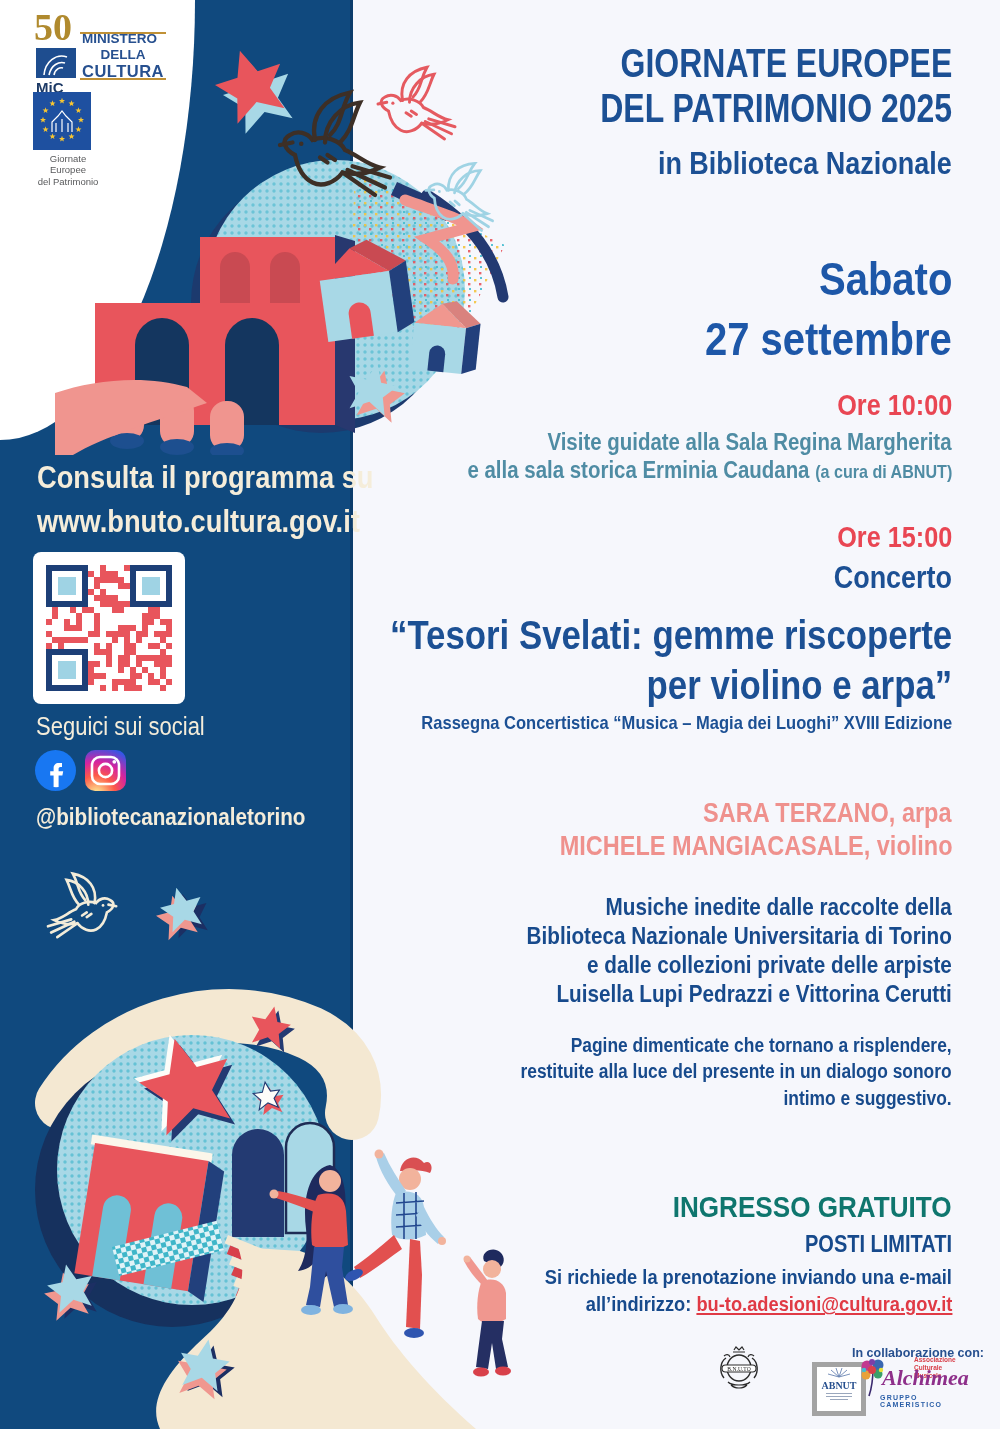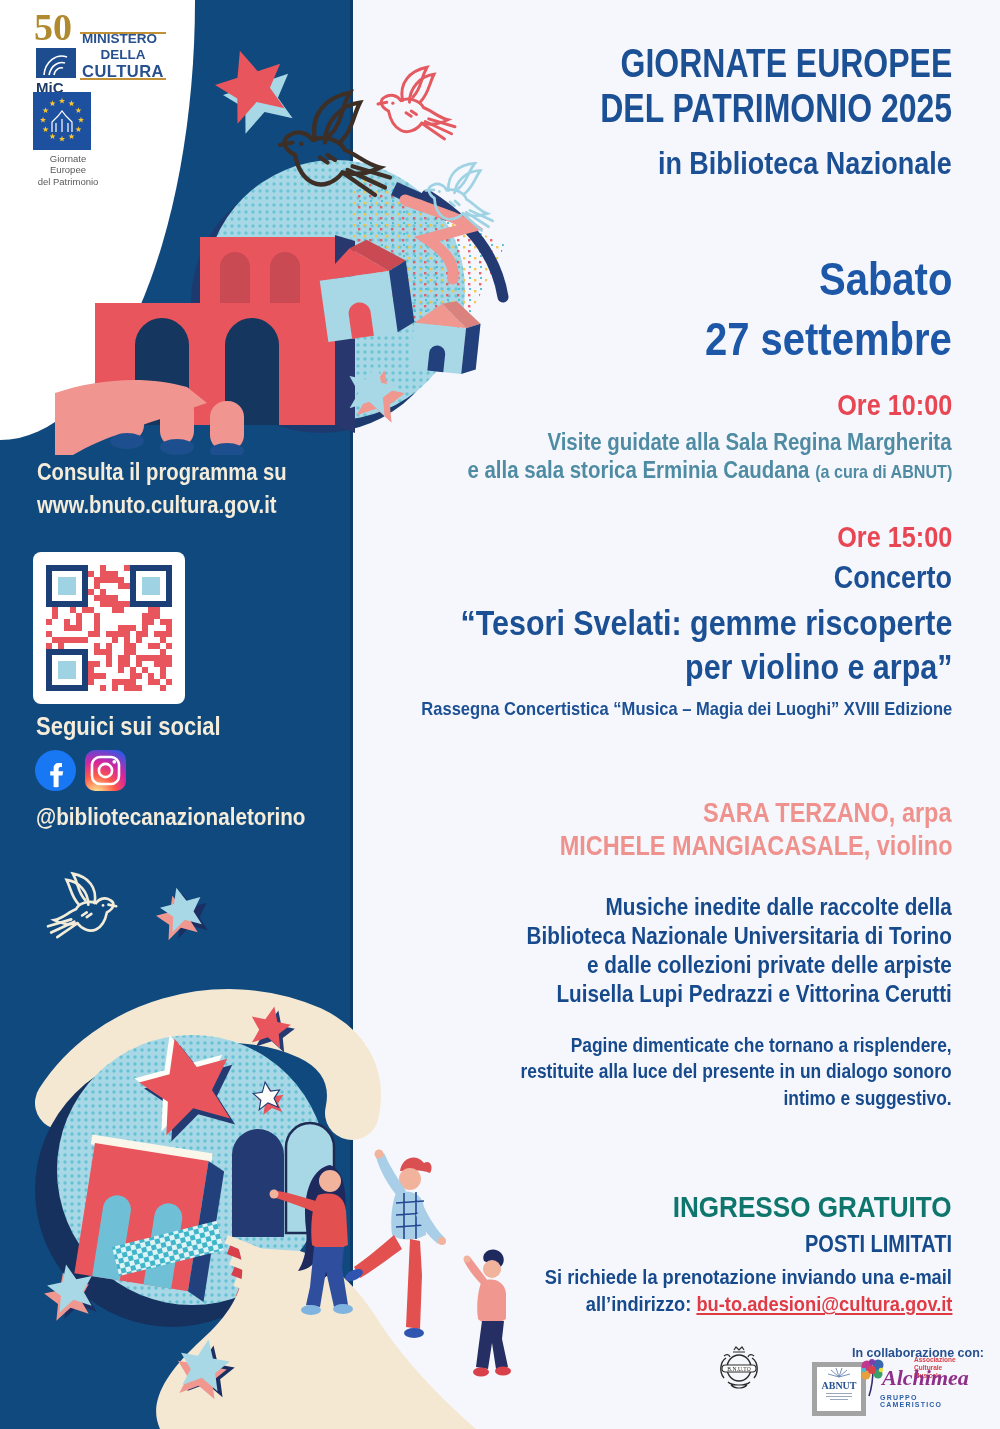--- a/index.html
+++ b/index.html
@@ -21,37 +21,37 @@
   .micacr{position:absolute;left:2px;top:71px;font-weight:bold;color:#1d3a66;font-size:15px;}
   .mic-lines{position:absolute;left:48px;top:24px;color:#27508f;font-weight:bold;line-height:1;}
   .mic-l1{font-size:13.5px;} .mic-l2{font-size:13.5px;margin-top:2px;text-align:center;} .mic-l3{font-size:16.5px;margin-top:2px;letter-spacing:.5px;}
   .ehd{position:absolute;left:33px;top:92px;width:70px;text-align:center;}
   .ehd-caption{font-size:9.5px;color:#58595b;line-height:1.2;white-space:pre-line;margin-top:3px;}
   
   .cndL{display:inline-block;transform:scaleX(.88);transform-origin:0 50%;}
   .cndR{display:inline-block;transform:scaleX(.87);transform-origin:100% 50%;}
   .sq{display:inline-block;transform:scaleX(.78);transform-origin:100% 50%;}
   .program{position:absolute;left:37px;top:456px;color:#f5edda;font-weight:bold;
-    font-size:23px;line-height:1.42;white-space:pre-line;}
+    font-size:31px;line-height:1.42;white-space:pre-line;}
   .qrbox{position:absolute;left:33px;top:552px;width:152px;height:152px;background:#fff;border-radius:8px;}
-  .social-h{position:absolute;left:36px;top:712px;color:#f5edda;font-weight:bold;font-size:25px;}
+  .social-h{position:absolute;left:36px;top:712px;color:#f5edda;font-weight:normal;font-size:25px;}
   .icons{position:absolute;left:35px;top:750px;display:flex;gap:9px;}
   .handle{position:absolute;left:36px;top:804px;color:#f5edda;font-weight:bold;font-size:23.5px;}
   
   .rblock{position:absolute;right:48px;text-align:right;}
   .hdr{top:41px;color:#1c5094;font-weight:bold;font-size:41px;line-height:1.1;}
   .hdr .l3{font-size:31px;margin-top:16px;}
   .dateb{top:250px;color:#1d57a8;font-weight:bold;font-size:46px;line-height:1.3;}
   .time-red{color:#e94653;font-weight:bold;font-size:29px;}
   .e1{top:389px;} .e1 .desc{color:#4f8ca4;font-weight:bold;font-size:23.5px;line-height:1.2;margin-top:6px;}
   .e1 .note{font-size:18.5px;}
   .e2{top:521px;}
   .kind{color:#1c5094;font-weight:bold;font-size:31px;margin-top:6px;}
-  .title{color:#1c5094;font-weight:bold;font-size:35px;line-height:1.25;margin-top:5px;white-space:pre-line;}
-  .series{color:#1c5094;font-weight:bold;font-size:19px;margin-top:9px;}
+  .title{color:#1c5094;font-weight:bold;font-size:40px;line-height:1.25;margin-top:14px;white-space:pre-line;}
+  .series{color:#1c5094;font-weight:bold;font-size:19px;margin-top:2px;}
   .intro{top:756px;color:#4f8ca4;font-weight:bold;font-size:23px;}
   .artists{top:797px;color:#ef918d;font-weight:bold;font-size:27px;line-height:1.22;}
   .para1{top:892px;color:#174a8c;font-weight:bold;font-size:23.8px;line-height:1.22;white-space:pre-line;}
   .para2{top:1032px;color:#174a8c;font-weight:bold;font-size:20px;line-height:1.32;white-space:pre-line;}
   .adm{top:1190px;}
   .free{color:#0f766e;font-weight:bold;font-size:30px;}
   .limited{color:#174a8c;font-weight:bold;font-size:23px;margin-top:7px;}
   .booking{color:#174a8c;font-weight:bold;font-size:21px;line-height:1.3;margin-top:5px;}
   .email{color:#e03a45;text-decoration:underline;text-decoration-color:#e03a45;}
   

